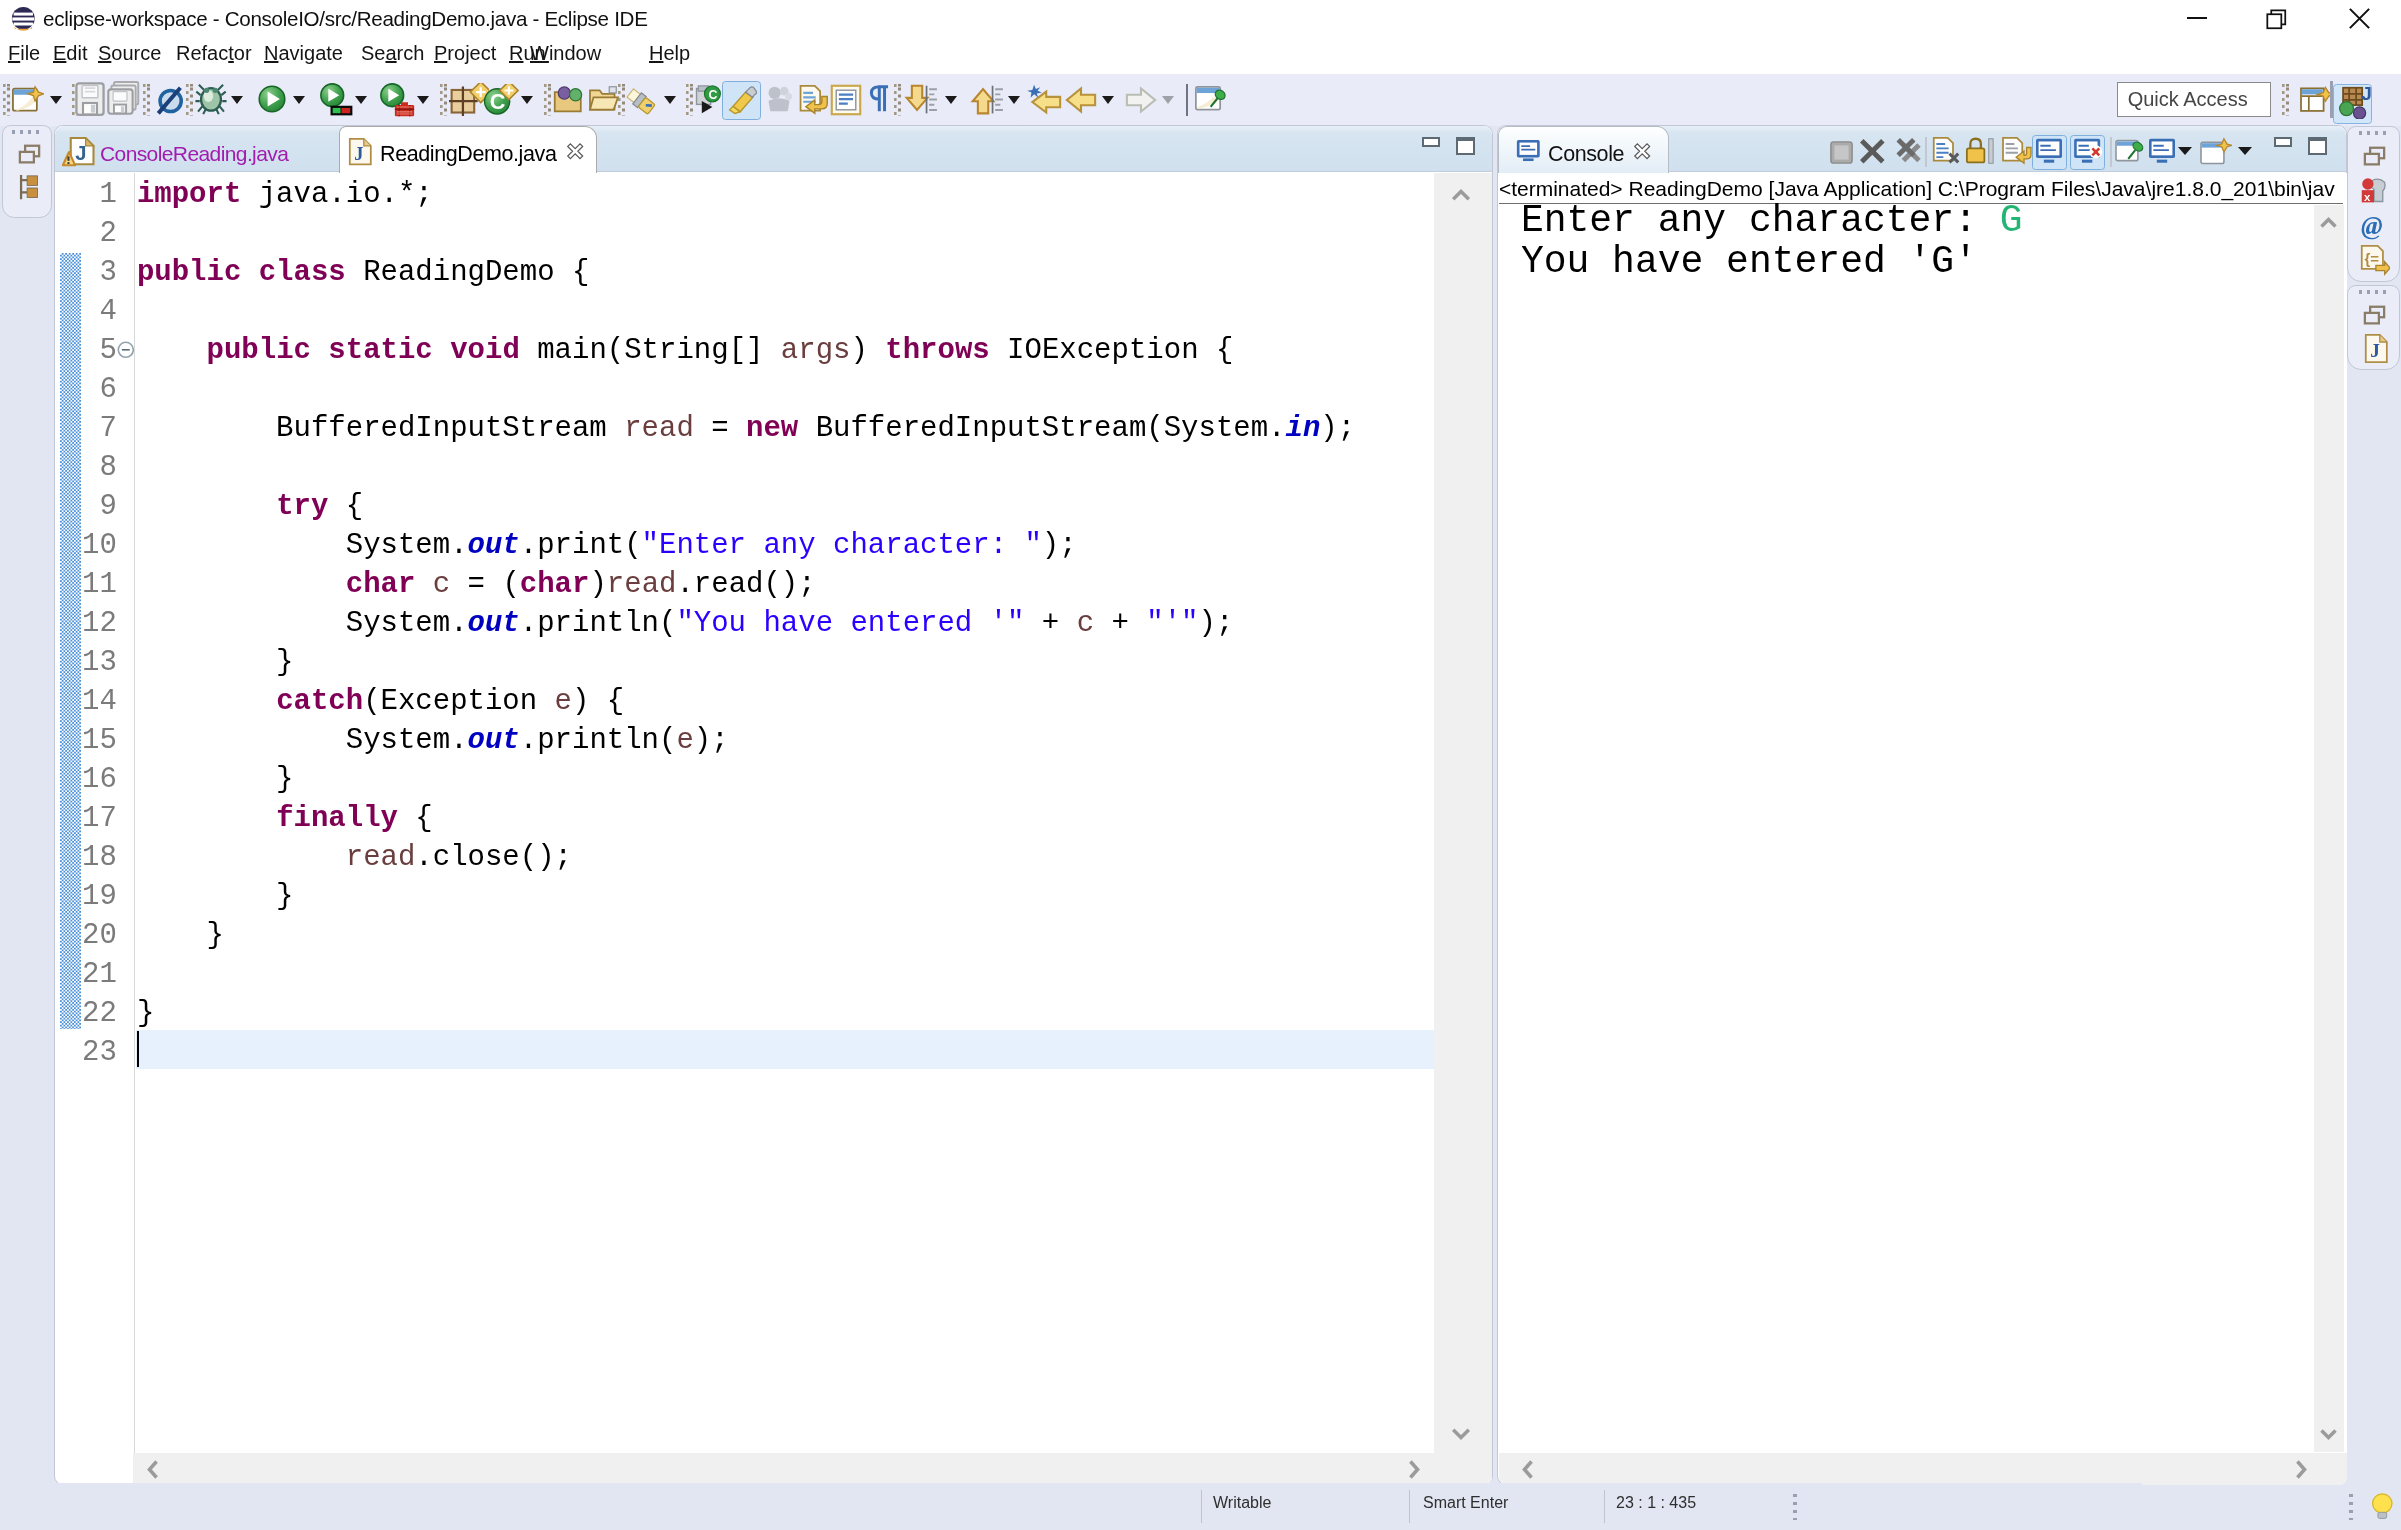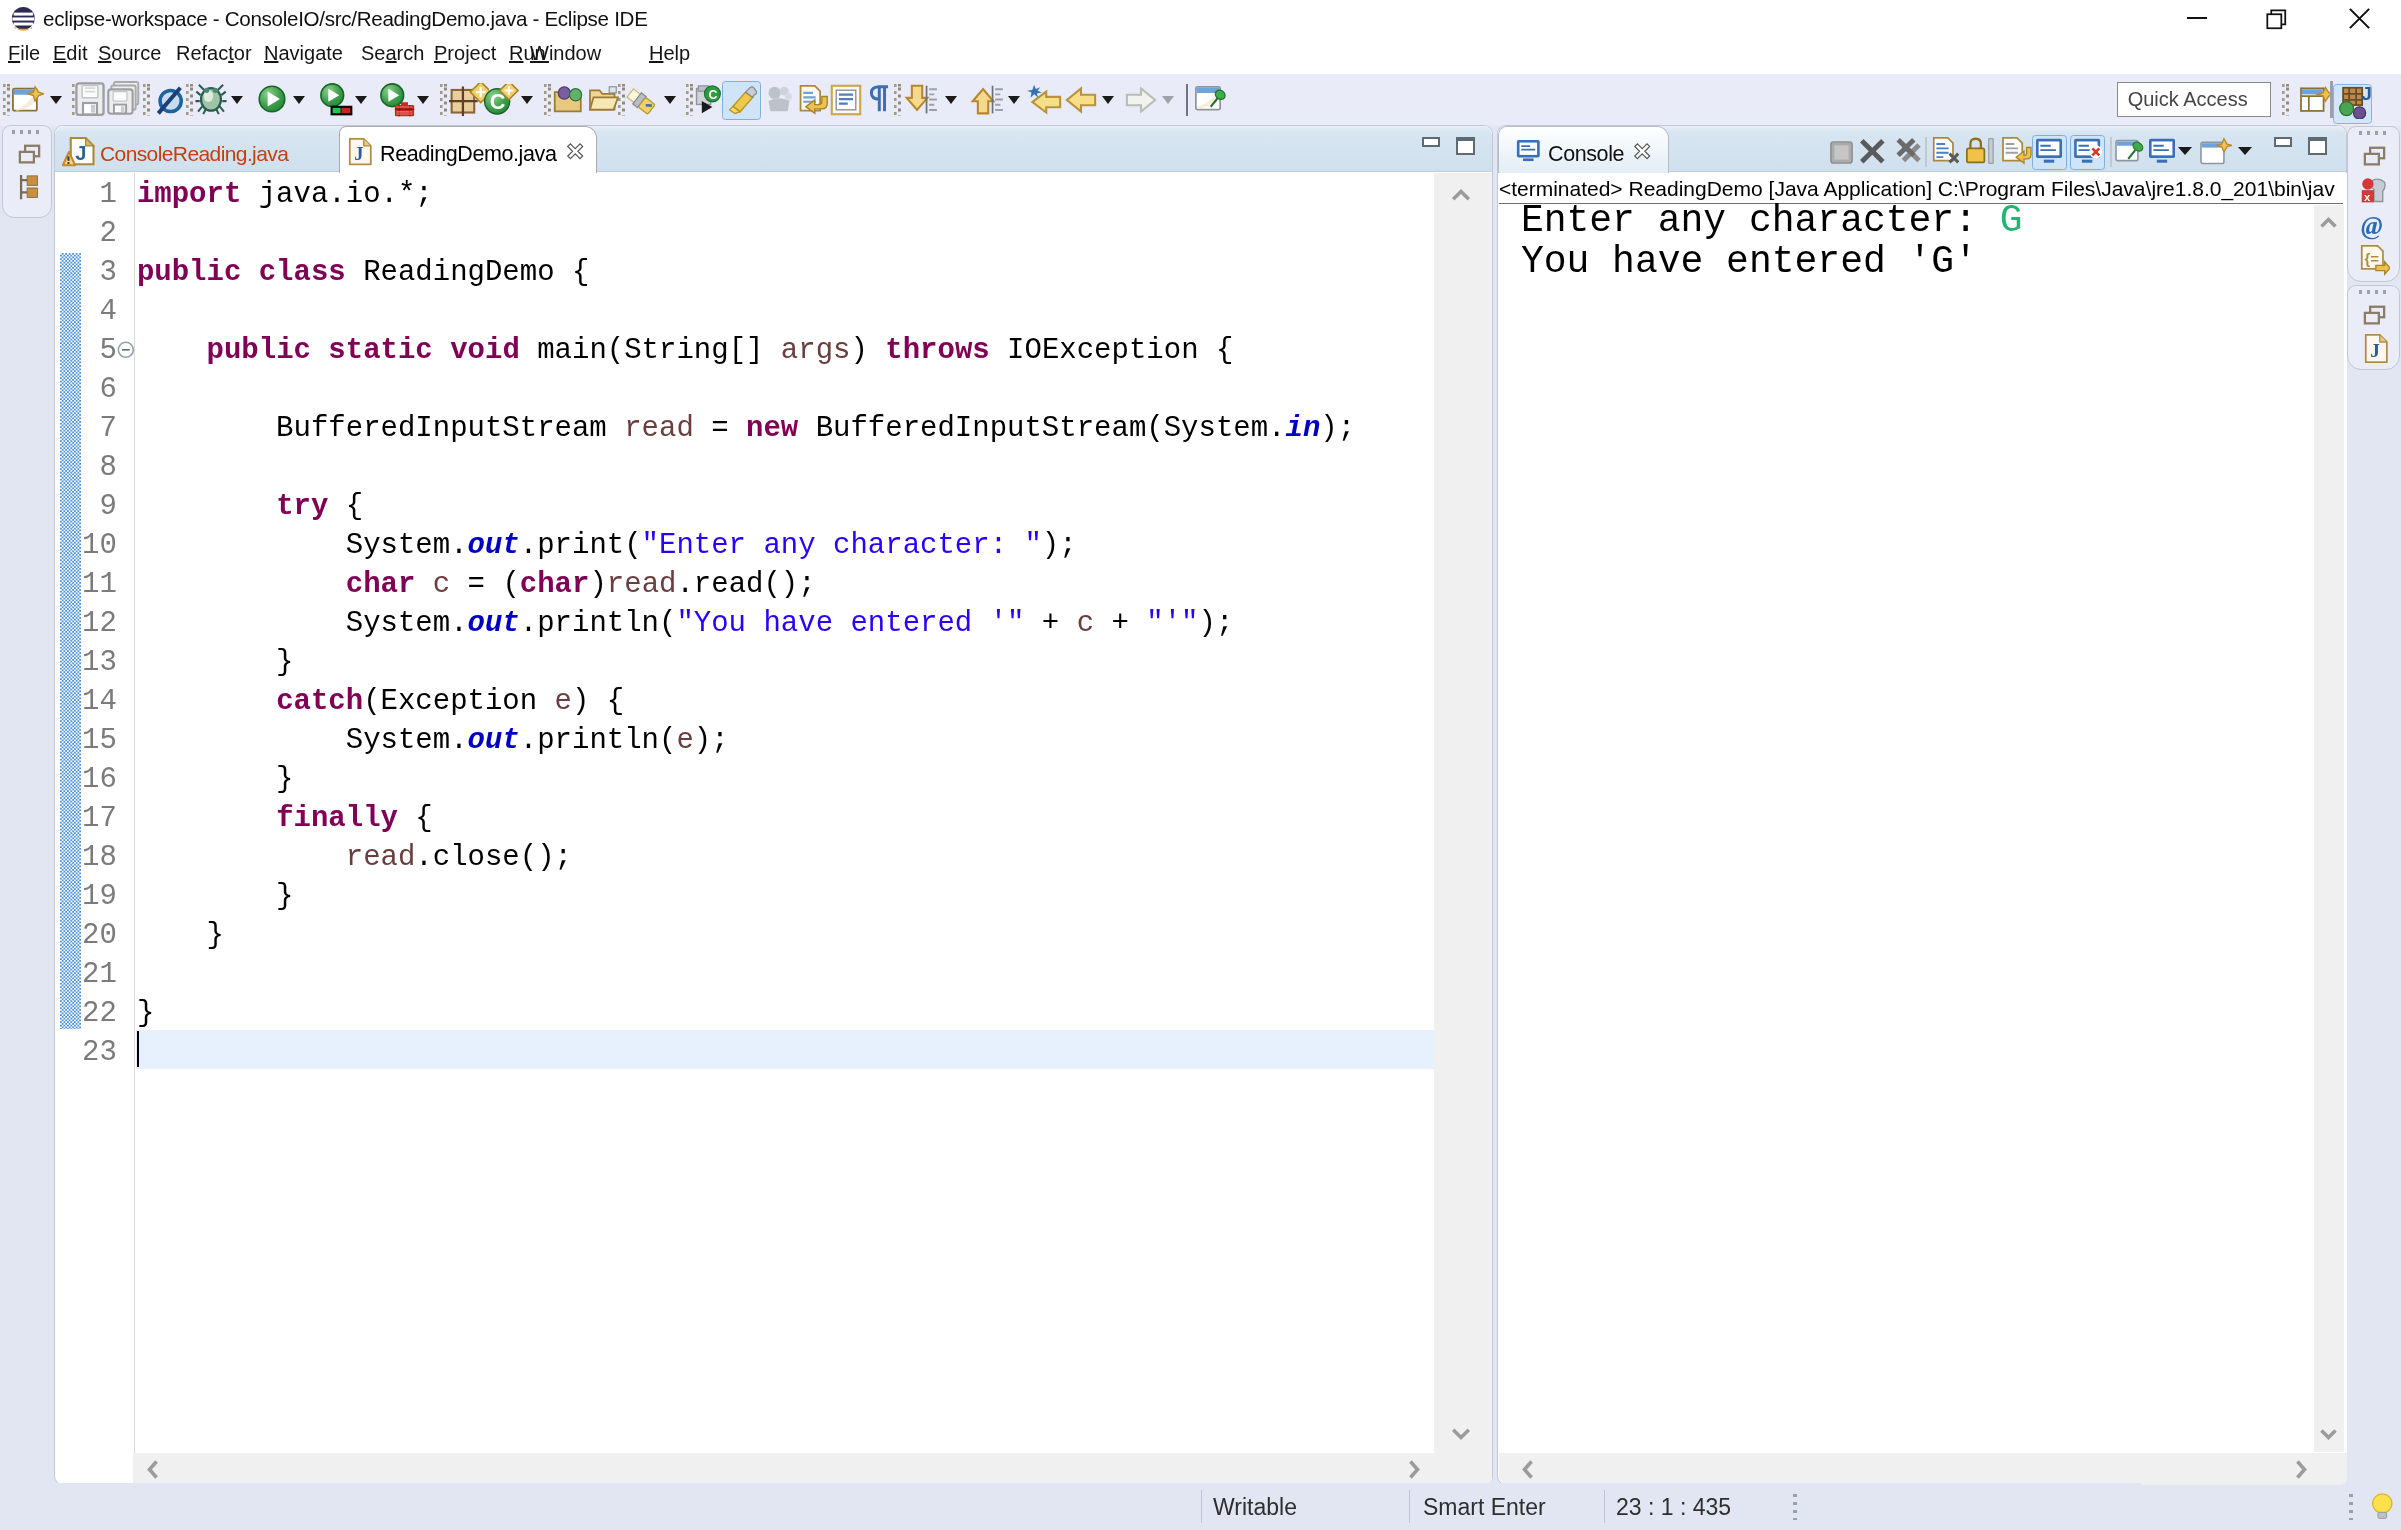--- a/index.html
+++ b/index.html
@@ -282,21 +282,21 @@
   <div class="tabstrip"></div>
 
   <svg class="abs" style="left:7px;top:11.4px" width="35" height="31" viewBox="0 0 40 35">
     <path d="M10 1 H27 L36 10 V31 H10 Z" fill="#fdfdfd" stroke="#a98a3d" stroke-width="2.4"></path>
     <path d="M27 1 L27 10 L36 10 Z" fill="#d8b96a" stroke="#a98a3d" stroke-width="1.5"></path>
     <text x="15" y="26" font-size="23" font-weight="bold" fill="#33638f" font-family="Liberation Sans">J</text>
     <path d="M9 32 L16 17 L23 32 Z" fill="#f3d984" stroke="#c8892c" stroke-width="2.4" stroke-linejoin="round" transform="translate(-8,0)"></path>
     <rect x="7.2" y="22" width="2.4" height="5" fill="#3a3a3a" transform="translate(-1,0)"></rect>
     <rect x="7.2" y="28.5" width="2.4" height="2.2" fill="#3a3a3a" transform="translate(-1,0)"></rect>
   </svg>
-  <div class="abs" style="left:45px;top:16px;font-size:21px;letter-spacing:-0.6px;color:#c2410c">ConsoleReading.java</div>
+  <div class="abs" style="left:45px;top:16px;font-size:21px;letter-spacing:-0.6px;color:#a21caf">ConsoleReading.java</div>
 
   <div class="abs" style="left:284px;top:0;width:258px;height:47px;background:#fff;border:0.9px solid #ababab;border-bottom:none;border-radius:7px 12.3px 0 0"></div>
   <svg class="abs" style="left:293px;top:12.3px" width="24.6" height="28" viewBox="0 0 28 32">
     <path d="M2 1 H18 L26 9 V30 H2 Z" fill="#fdf8ee" stroke="#b08d45" stroke-width="2"></path>
     <path d="M18 1 L18 9 L26 9" fill="#e6c98a" stroke="#b08d45" stroke-width="1.5"></path>
     <text x="7" y="25" font-size="21" font-weight="bold" fill="#2d5a9e" font-family="Liberation Serif">J</text>
   </svg>
   <div class="abs" style="left:325px;top:16px;font-size:21.5px;letter-spacing:-0.4px;color:#000">ReadingDemo.java</div>
   <svg class="abs" style="left:511px;top:16px" width="18.4" height="18.4" viewBox="0 0 21 21">
     <path d="M2 5 L5 2 L10.5 7.5 L16 2 L19 5 L13.5 10.5 L19 16 L16 19 L10.5 13.5 L5 19 L2 16 L7.5 10.5 Z" fill="#fff" stroke="#5a5a5a" stroke-width="1.4"></path>
@@ -520,21 +520,21 @@
     <rect x="8" y="2" width="16" height="12" fill="#eaedf8"></rect>
     <rect x="2" y="9" width="16" height="12" fill="#eaedf8"></rect>
   </svg>
   <svg class="abs" style="left:16px;top:48px" width="24.6" height="30" viewBox="0 0 28 34">
     <path d="M2 1 H18 L26 9 V32 H2 Z" fill="#fdf8ee" stroke="#b08d45" stroke-width="2"></path>
     <path d="M18 1 L18 9 L26 9" fill="#e6c98a" stroke="#b08d45" stroke-width="1.5"></path>
     <text x="7" y="26" font-size="22" font-weight="bold" fill="#2d5a9e" font-family="Liberation Serif">J</text>
   </svg>
 </div>
 
-<div class="abs" style="left:0;top:1483px;width:2142px;height:47px;background:#e2e6f3;font-size:23px;color:#2e2e2e">
+<div class="abs" style="left:0;top:1483px;width:2142px;height:47px;background:#e2e6f3;font-size:16px;color:#2e2e2e">
   <div class="abs" style="left:1201px;top:7px;width:0.9px;height:33px;background:#bfc3d2"></div>
   <div class="abs" style="left:1213px;top:10.5px">Writable</div>
   <div class="abs" style="left:1409px;top:7px;width:0.9px;height:33px;background:#bfc3d2"></div>
   <div class="abs" style="left:1423px;top:10.5px">Smart Enter</div>
   <div class="abs" style="left:1604px;top:7px;width:0.9px;height:33px;background:#bfc3d2"></div>
   <div class="abs" style="left:1616px;top:10.5px">23 : 1 : 435</div>
   <div class="abs" style="left:1793px;top:10.5px;width:3.5px;height:26px;background:repeating-linear-gradient(#9aa0b4 0 3.5px,transparent 3.5px 8px)"></div>
   <div class="abs" style="left:2349px;top:10.5px;width:3.5px;height:26px;background:repeating-linear-gradient(#9aa0b4 0 3.5px,transparent 3.5px 8px)"></div>
   <svg class="abs" style="left:2370px;top:8.8px" width="24.6" height="30" viewBox="0 0 28 34">
     <circle cx="14" cy="13" r="11" fill="#ffe14d" stroke="#d9b62a" stroke-width="1.5"></circle>

